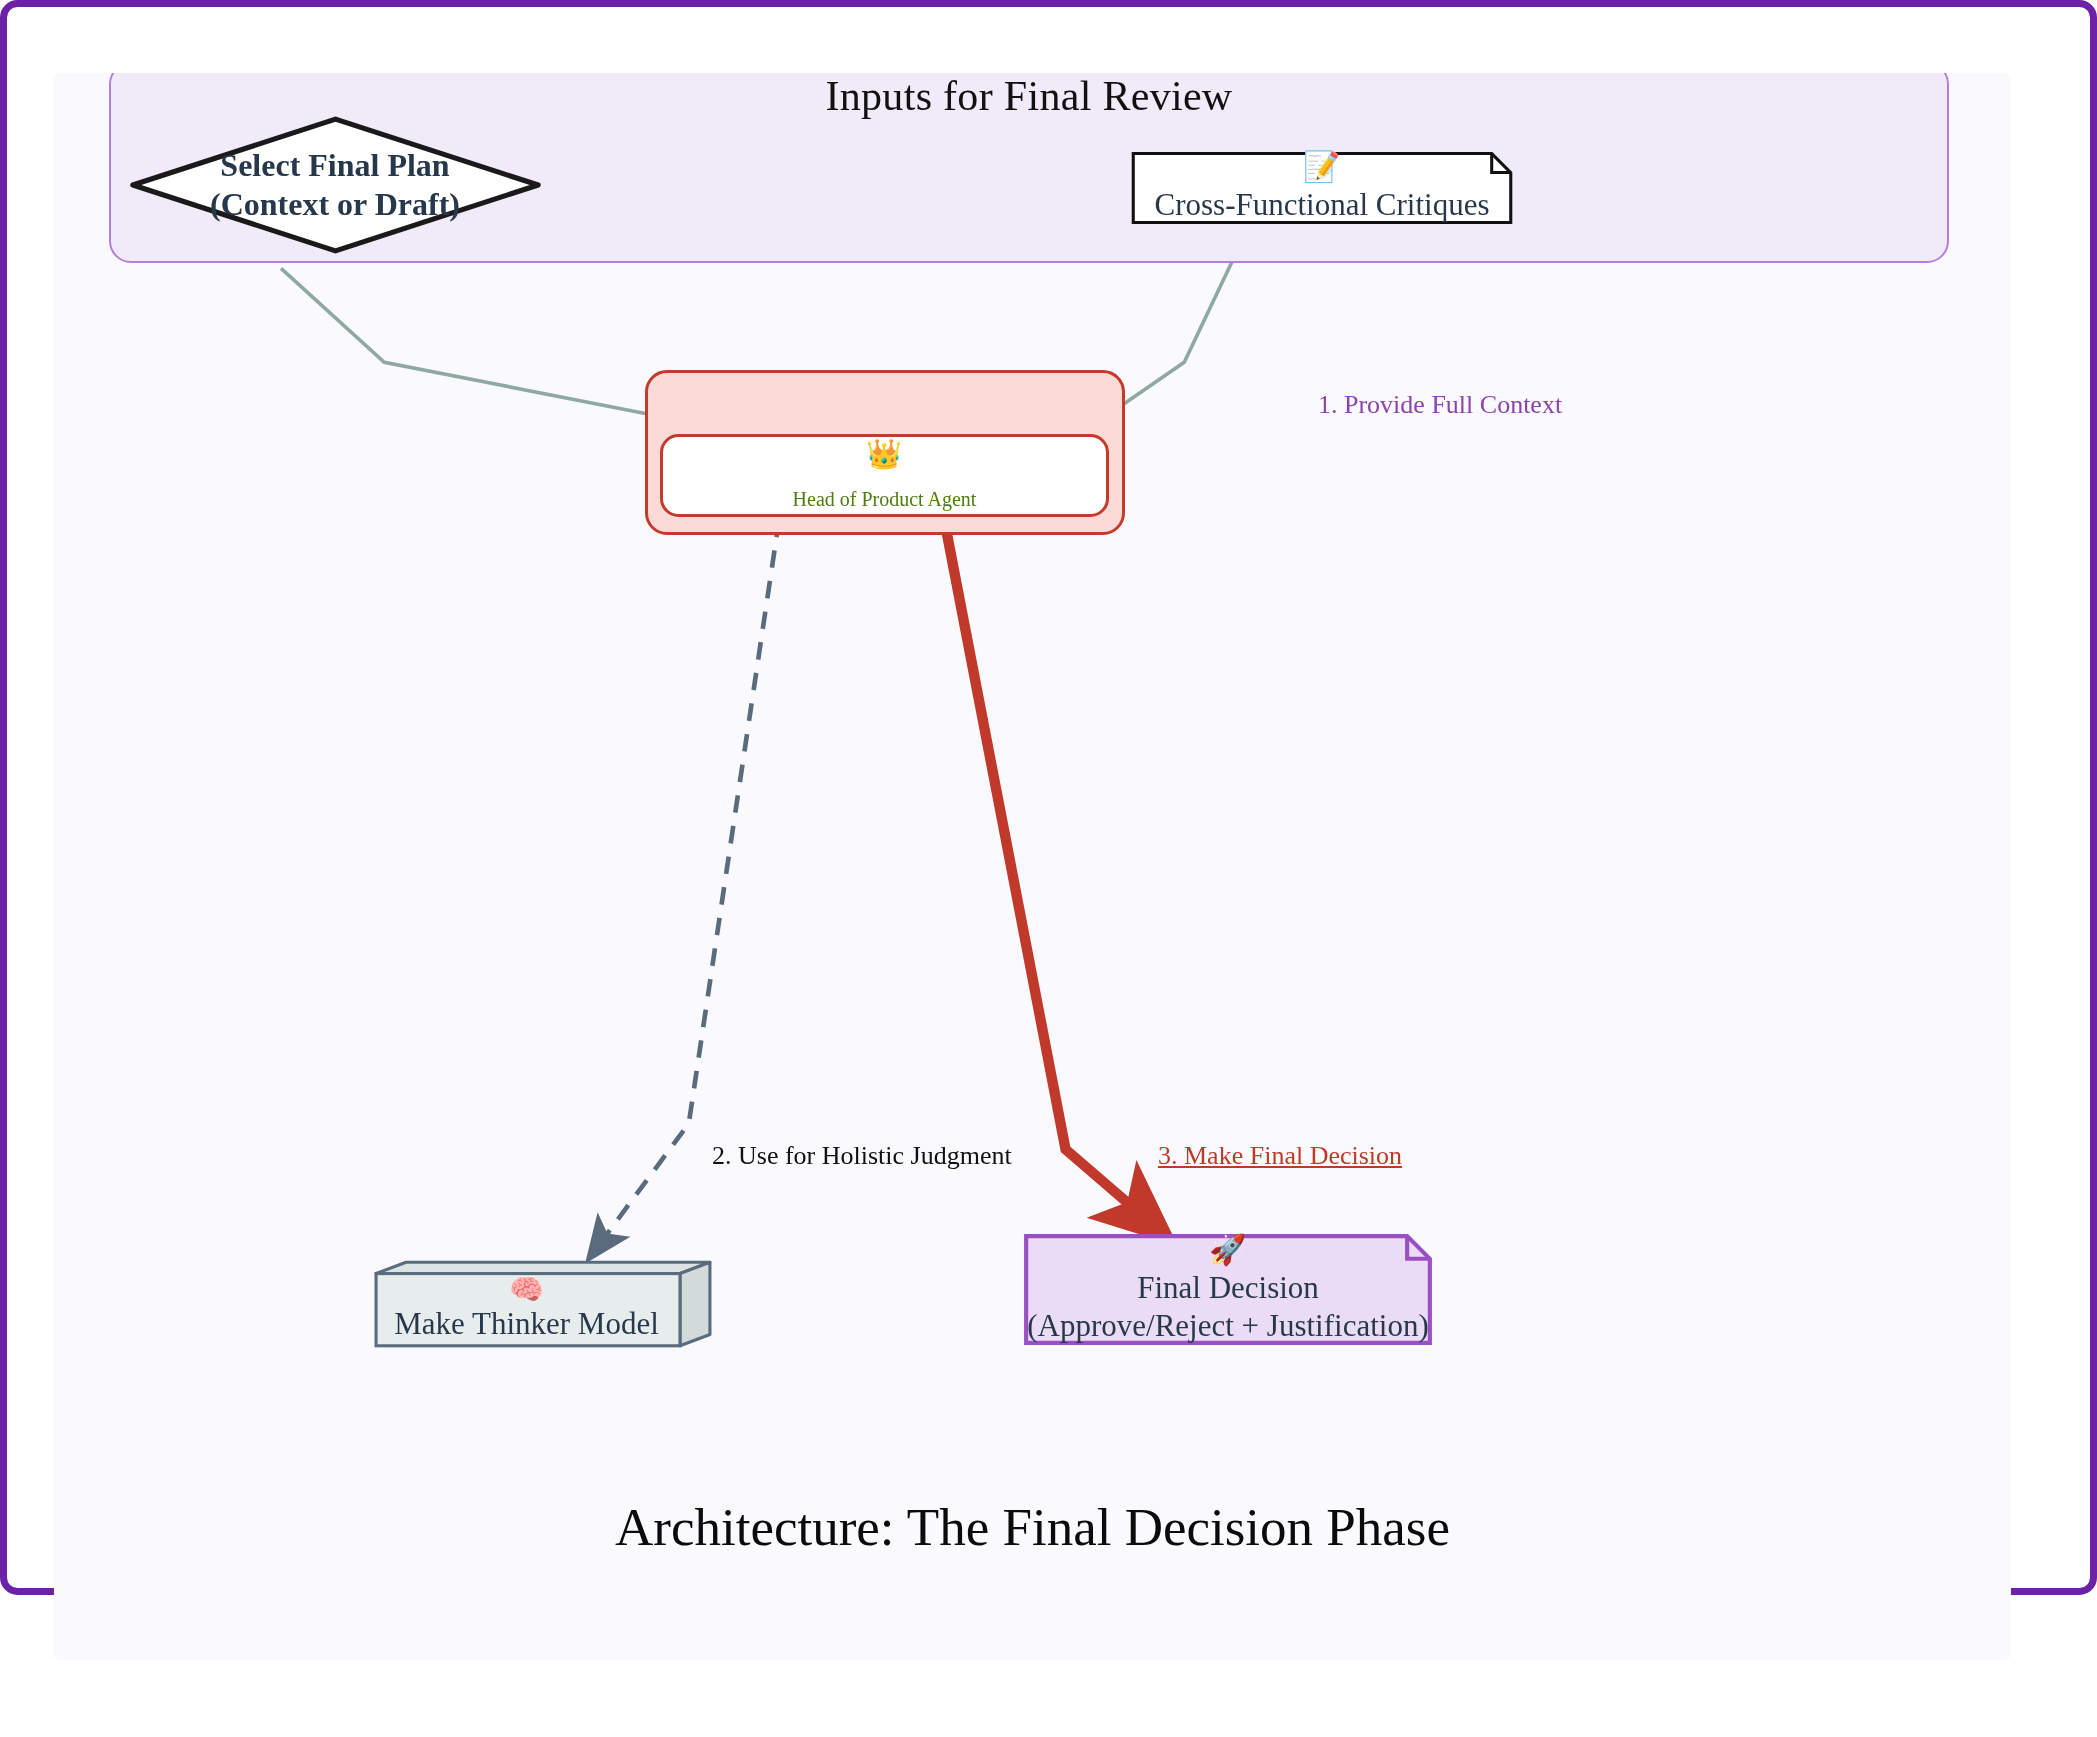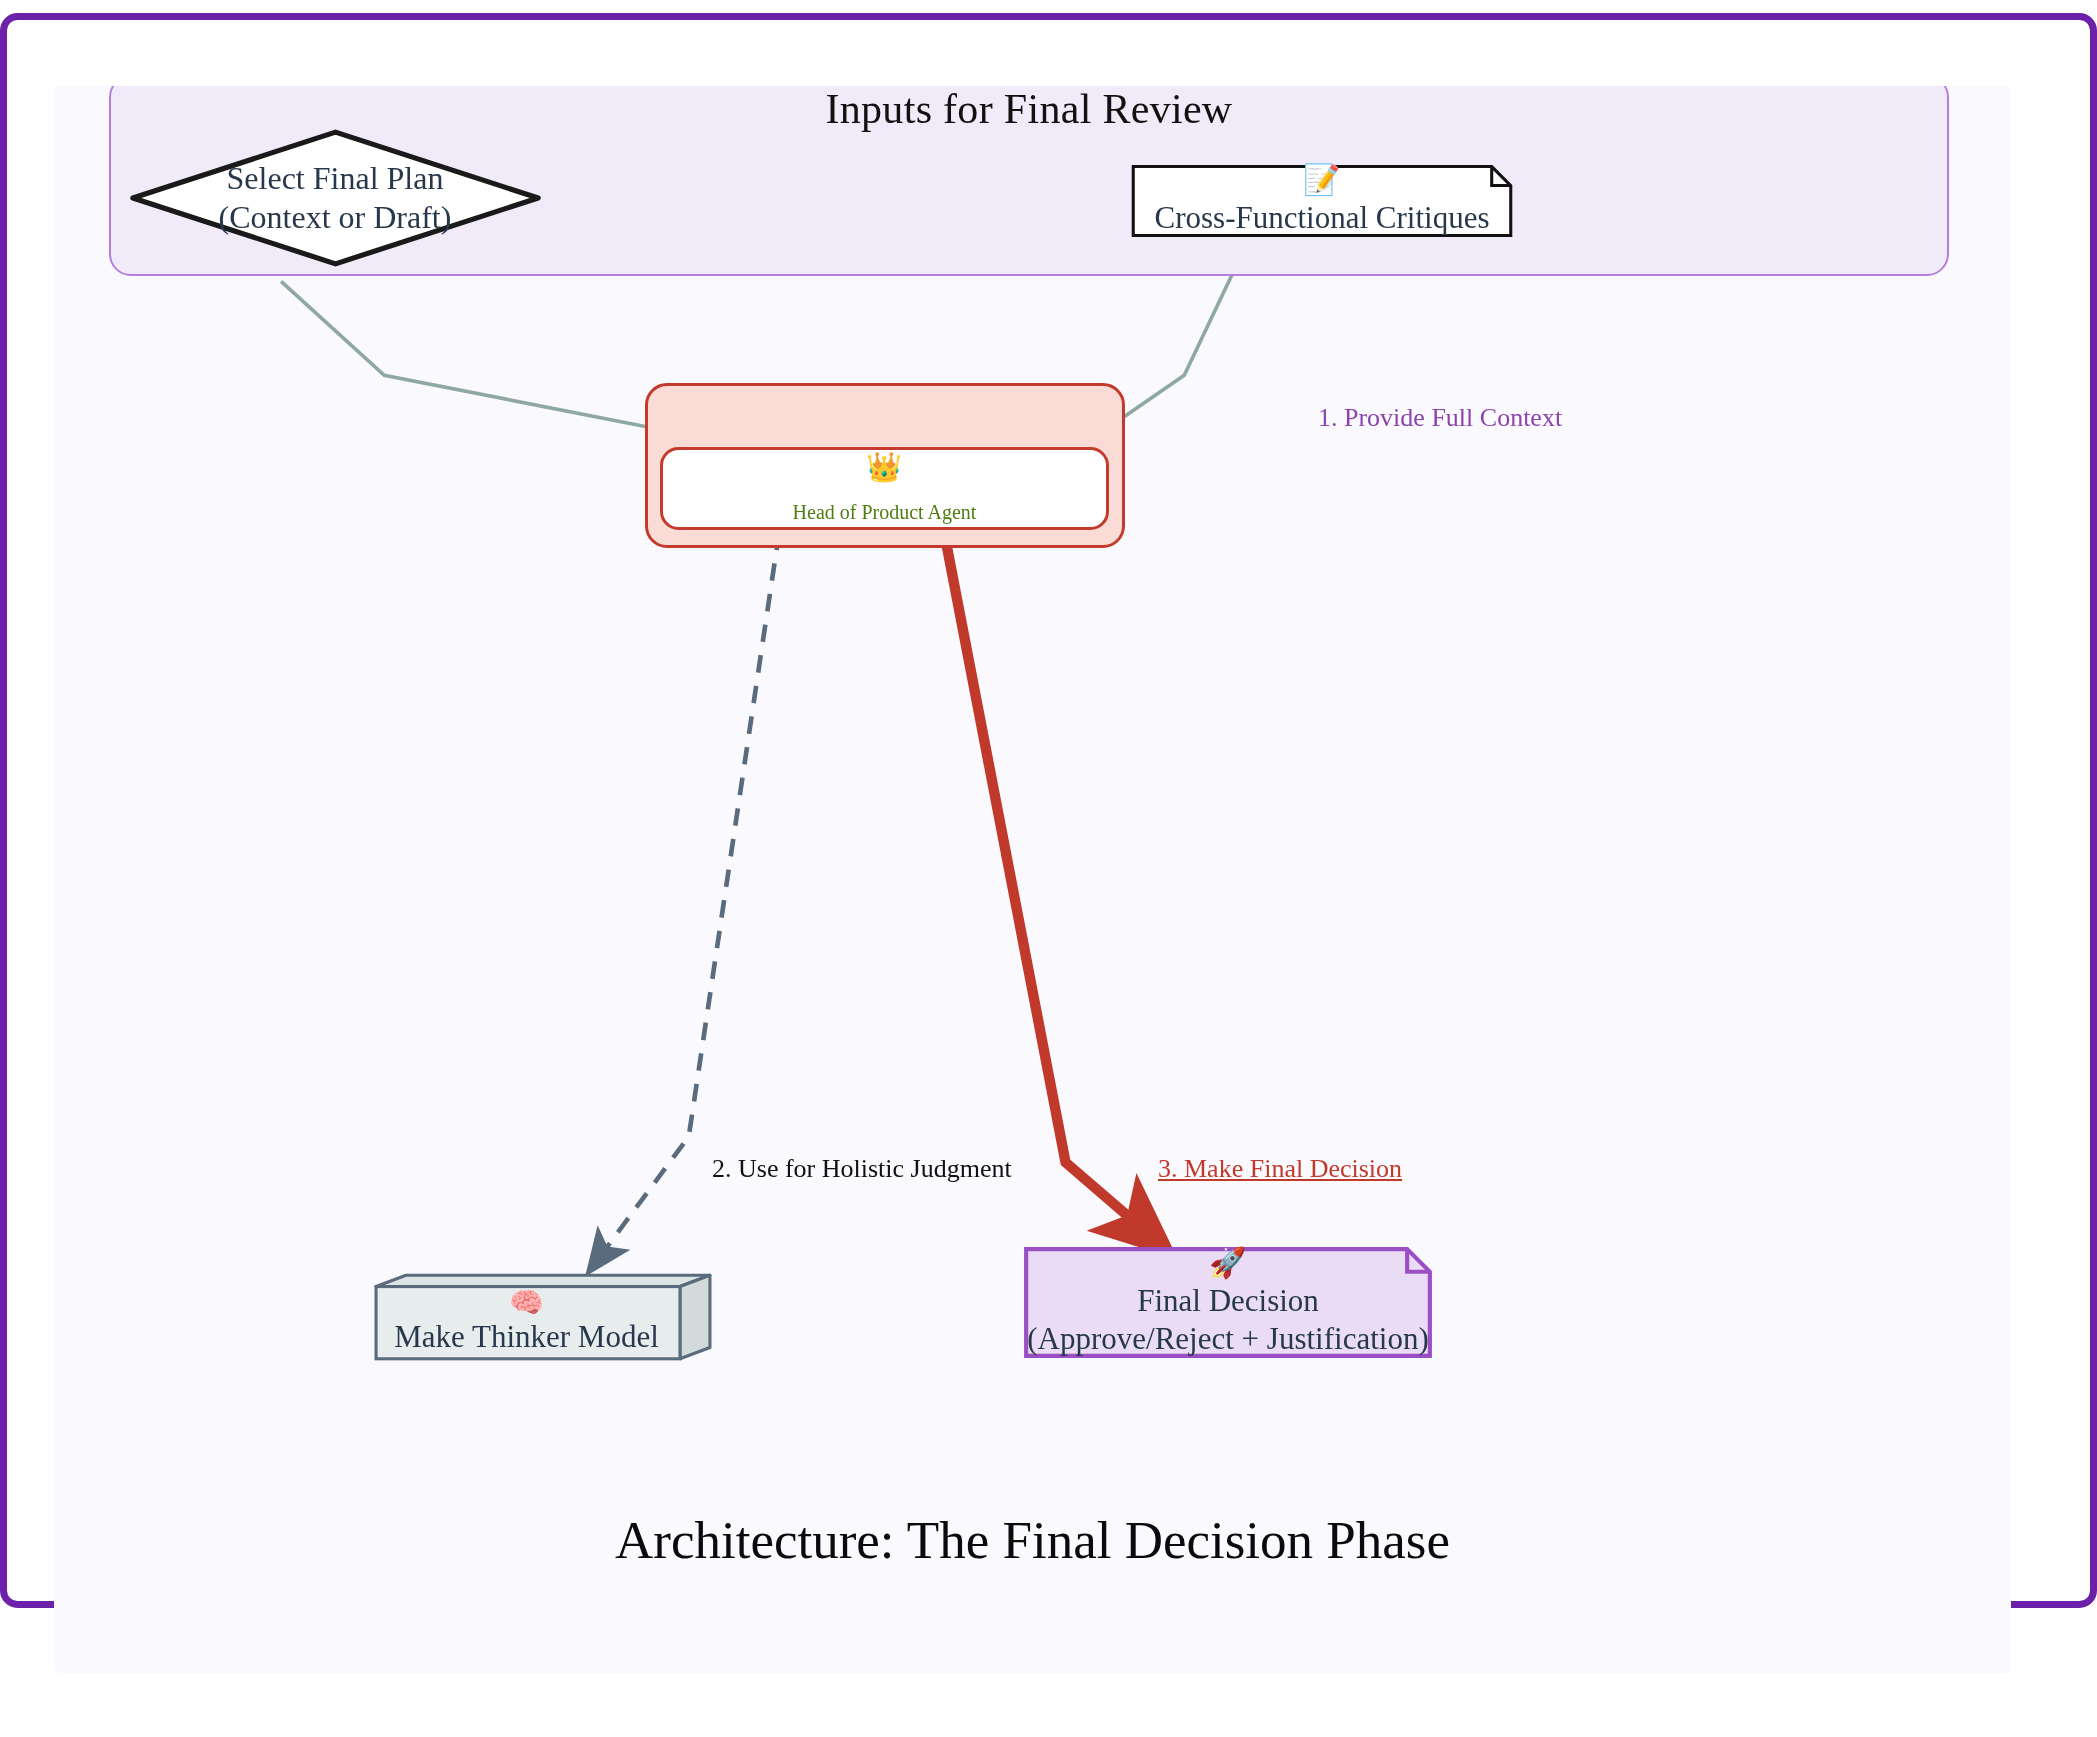--- a/index.html
+++ b/index.html
@@ -2,21 +2,21 @@
 <html style="font-size:8.3px"><head>
 <meta charset="utf-8">
 <style>
   html,body{margin:0;padding:0;background:#ffffff;}
   body{
     width:2097px;height:1737px;
     font-family:"Liberation Serif","DejaVu Serif",serif;
     overflow:hidden;
   }
   #frame{
-    position:absolute;left:0;top:13px;width:2097px;height:1595px;
+    position:absolute;left:0;top:0;width:2097px;height:1595px;
     box-sizing:border-box;
     border:7.2px solid #6B21A8;
     border-radius:17.5px;
     background:#ffffff;
   }
   #canvas{
     position:absolute;left:47px;top:66px;width:1957px;height:1587px;
     background:#FAFAFE;
     border-radius:6.2px;
     overflow:hidden;
@@ -52,21 +52,21 @@
     border-radius:22px;
   }
   .sub-decision-title{
     position:absolute;left:0;top:8.3px;width:100%;
     text-align:center;
     font-size:41px;color:#111111;
   }
 
   
   .diamond{
-    position:absolute;left:15.5px;top:52px;width:421px;height:142px;
+    position:absolute;left:15.5px;top:52px;width:421px;height:142px;font-weight:bold;
   }
   .diamond svg{position:absolute;left:0;top:0;}
   .diamond .dtext{
     position:absolute;left:0;top:0;width:100%;height:100%;
     display:flex;flex-direction:column;align-items:center;justify-content:center;
     font-size:32px;color:#28384C;line-height:1.22;text-align:center;
     pointer-events:none;
   }
 
   

